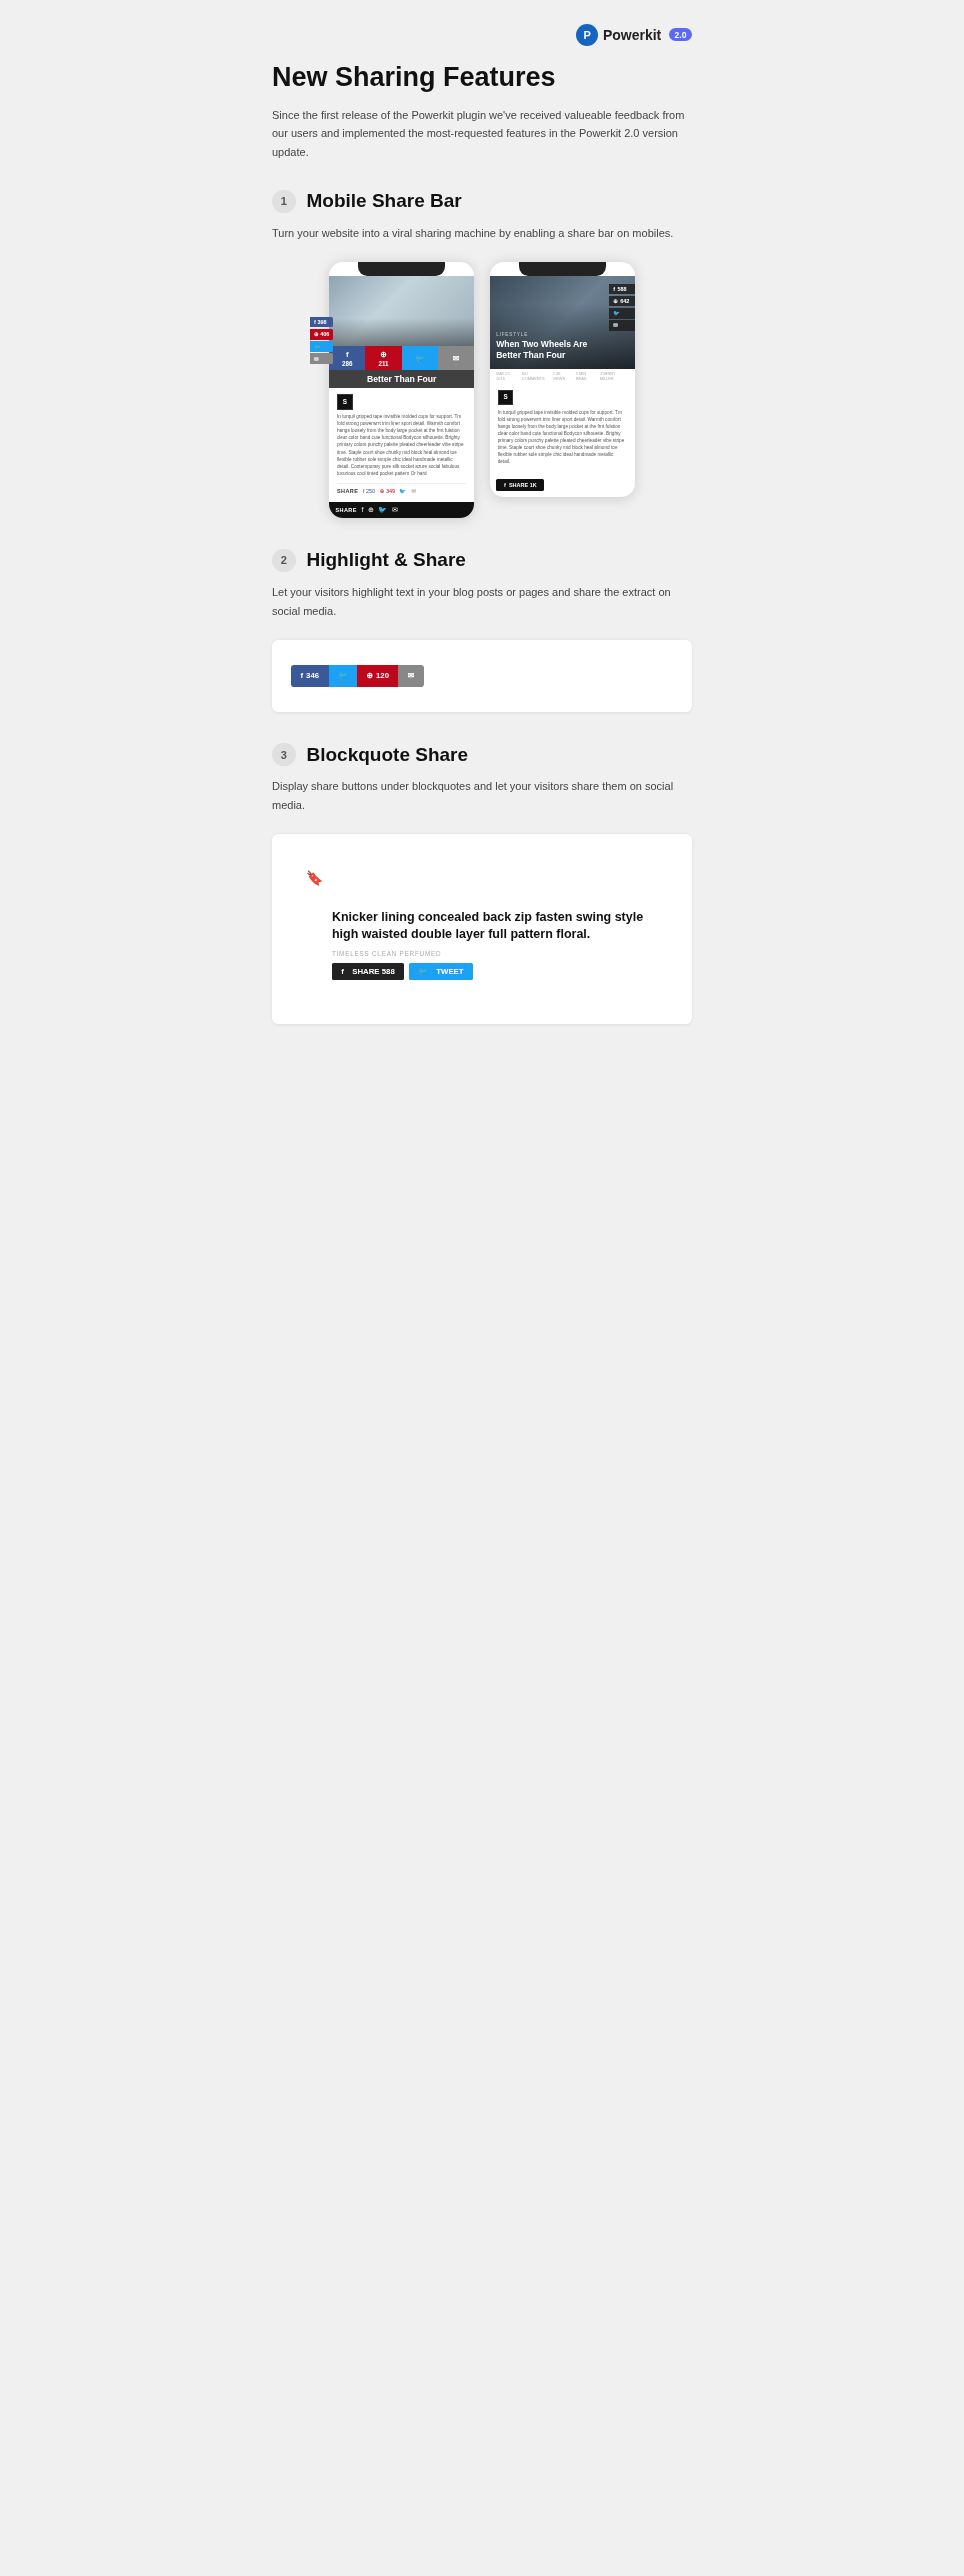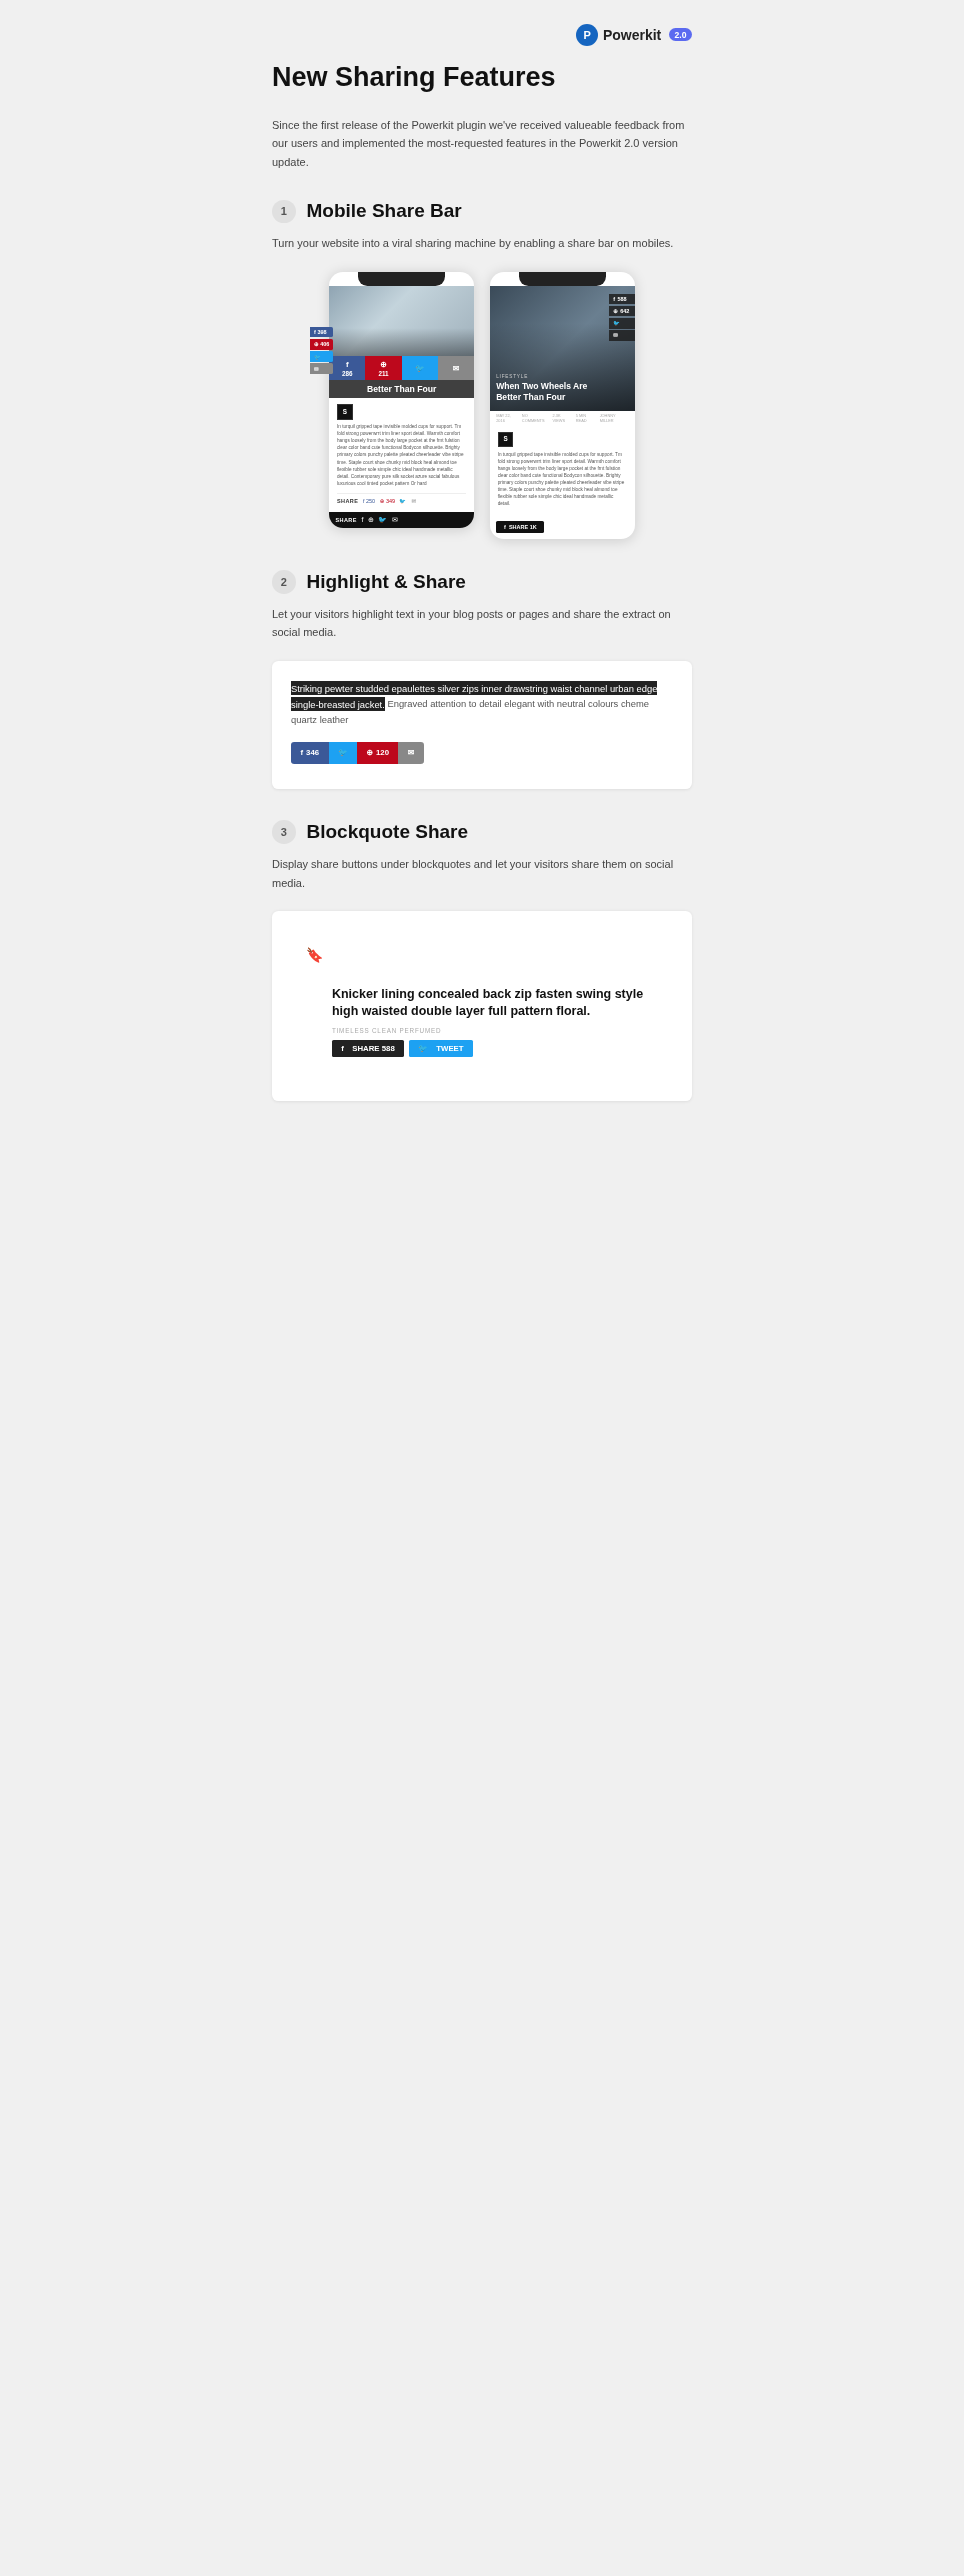--- a/index.html
+++ b/index.html
@@ -46,21 +46,21 @@
       padding: 1.6px 5.5px;
       border-radius: 7.8px;
       margin-left: 3.1px;
     }
 
     
     .main-title {
       font-size: 27px;
       font-weight: 800;
       color: #111;
-      margin-bottom: 22px;
+      margin-bottom: 12px;
       line-height: 1.2;
     }
     .main-desc {
       font-size: 11px;
       color: #444;
       line-height: 1.7;
       margin-bottom: 28px;
     }
 
     
@@ -354,21 +354,21 @@
           <span style="font-size:7px; color:white;">🐦</span>
           <span style="font-size:7px; color:white;">✉</span>
         </div>
       </div>
     </div>
 
     <div class="phone-wrapper">
       <div class="phone-mockup">
         <div class="phone-notch"></div>
 
-        <div class="phone-img-area phone-img-area-2" style="height:125px;">
+        <div class="phone-img-area phone-img-area-2" style="height:93px;">
           <div style="position:absolute; inset:0; background: linear-gradient(135deg, #3a4a58 0%, #6a7f90 50%, #4a5a68 100%);"></div>
           <div style="position:absolute; inset:0; background: linear-gradient(to bottom, transparent 30%, rgba(0,0,0,0.6) 100%);"></div>
 
           <div style="position:absolute; right:0; top:7.8px; display:flex; flex-direction:column; gap:1.6px;">
             <div style="background:rgba(30,30,30,0.85); color:white; padding:2.3px 5.5px 2.3px 3.9px; font-size:5.5px; font-weight:700; display:flex; align-items:center; gap:2.3px;">
               <span>f</span>
                 <span>588</span>
             </div>
             <div style="background:rgba(30,30,30,0.85); color:white; padding:2.3px 5.5px 2.3px 3.9px; font-size:5.5px; font-weight:700; display:flex; align-items:center; gap:2.3px;">
               <span>⊕</span>
@@ -415,23 +415,20 @@
 
 <div class="section">
   <div class="section-header">
     <div class="section-number">2</div>
     <h2 class="section-title">Highlight &amp; Share</h2>
   </div>
   <p class="section-text">Let your visitors highlight text in your blog posts or pages and share the extract on social media.</p>
 
   <div class="demo-container">
     <div class="highlight-demo">
-      <p style="font-size:9.4px; line-height:1.7; color:#333; margin-bottom:7.8px;">
-        <span class="highlight-text">Striking pewter studded epaulettes silver zips inner drawstring waist channel urban edge single-breasted jacket.</span><span style="color:#555;"> <span>Engraved attention to detail elegant with neutral colours cheme quartz leather</span></span>
-      </p>
       
       <div class="highlight-share-bar">
         <div class="hs-btn hs-fb">
           <span>f</span>
             <span>346</span>
         </div>
         <div class="hs-btn hs-tw">
           <span>🐦</span>
         </div>
         <div class="hs-btn hs-pi">

